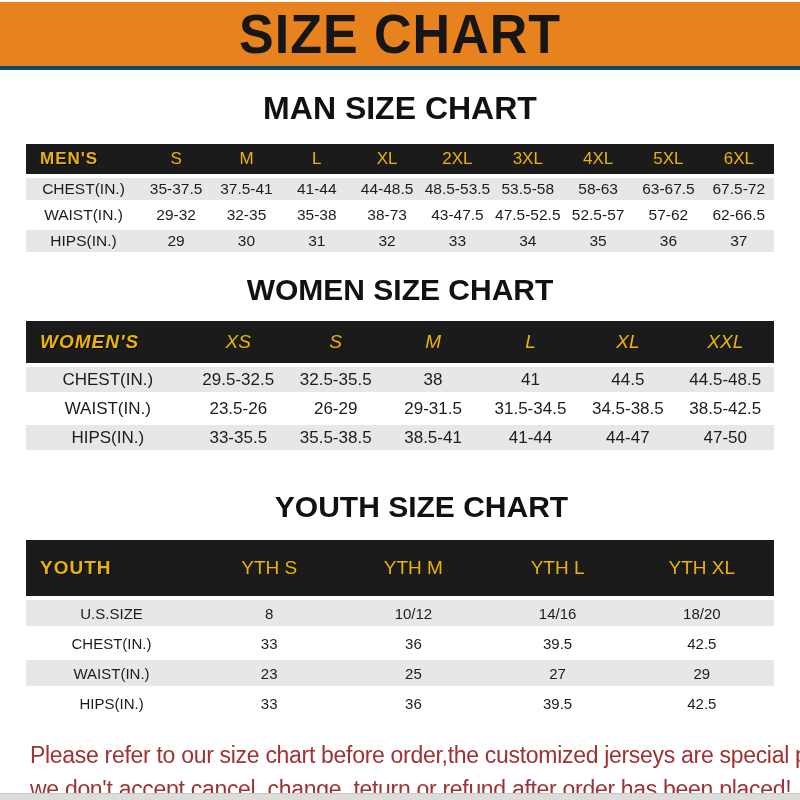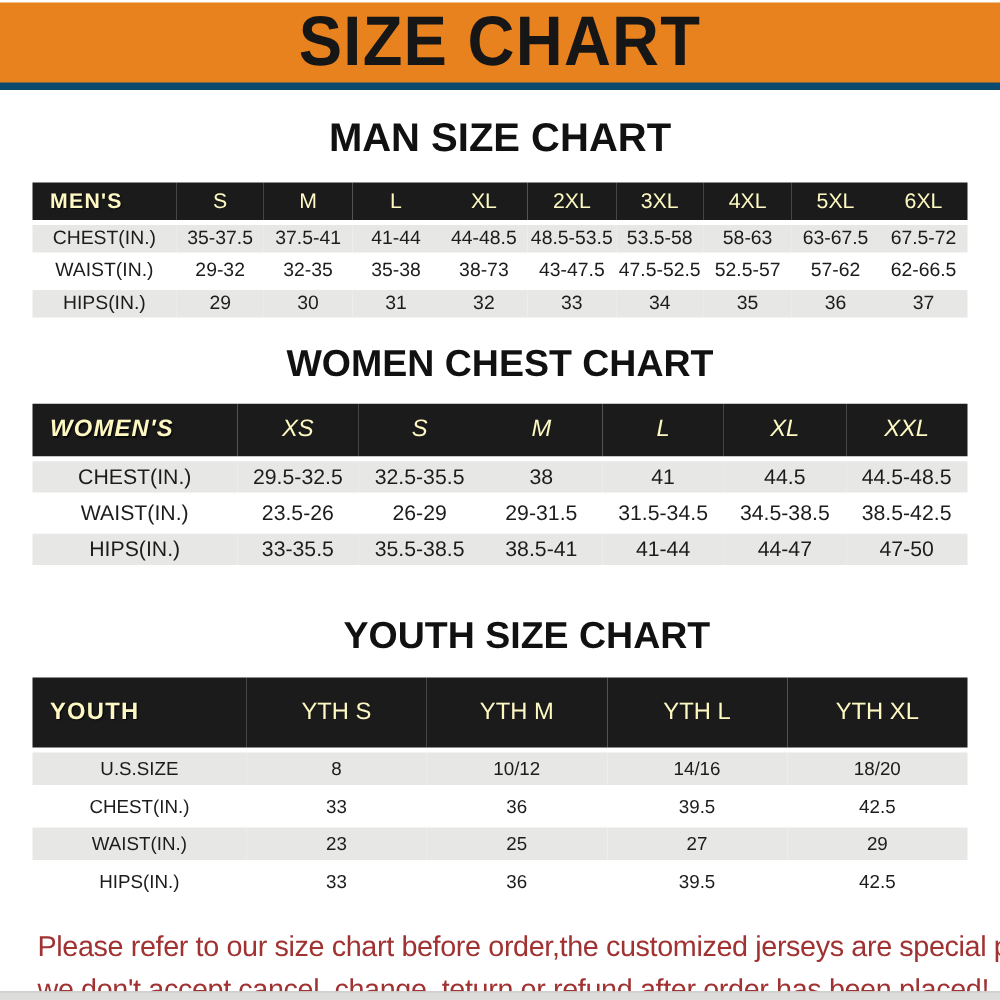--- a/index.html
+++ b/index.html
@@ -16,21 +16,21 @@
     overflow: hidden;
   }
   
   .banner {
     margin-top: 2px;
     height: 64px;
     background: #E8821E;
     display: flex;
     align-items: center;
     justify-content: center;
-    border-bottom: 6px solid #0c4a6e;
+    border-bottom: 4px solid #0c4a6e;
   }
   .banner-title {
     color: #161616;
     font-size: 52px;
     font-weight: bold;
     letter-spacing: 1px;
     transform: scaleY(1.08);
     white-space: nowrap;
   }
   
@@ -54,21 +54,21 @@
   [data-section="0"] .size-table { margin-top: 13px; }
   [data-section="1"] .size-table { margin-top: 10px; }
   [data-section="2"] .size-table { margin-top: 12px; }
   .size-table th, .size-table td {
     text-align: center;
     padding: 0;
     vertical-align: middle;
   }
   .header-row th {
     background: #1b1b1b;
-    color: #fef9c3;
+    color: #eab308;
     font-weight: normal;
   }
   .corner-label {
     text-align: left !important;
     padding-left: 14px !important;
     font-weight: bold !important;
     letter-spacing: 1px;
     text-shadow: 1px 1px 1px rgba(0,0,0,0.7);
     white-space: nowrap;
   }
@@ -167,21 +167,21 @@
             <td>34</td>
             <td>35</td>
             <td>36</td>
             <td>37</td>
           </tr>
         </tbody>
       </table>
   </section>
 
   <section class="size-section" data-section="1">
-    <h2 class="section-heading">WOMEN CHEST CHART</h2>
+    <h2 class="section-heading">WOMEN SIZE CHART</h2>
     <table class="size-table">
         <thead>
           <tr class="header-row">
             <th class="corner-label">WOMEN'S</th>
             <th>XS</th>
             <th>S</th>
             <th>M</th>
             <th>L</th>
             <th>XL</th>
             <th>XXL</th>

